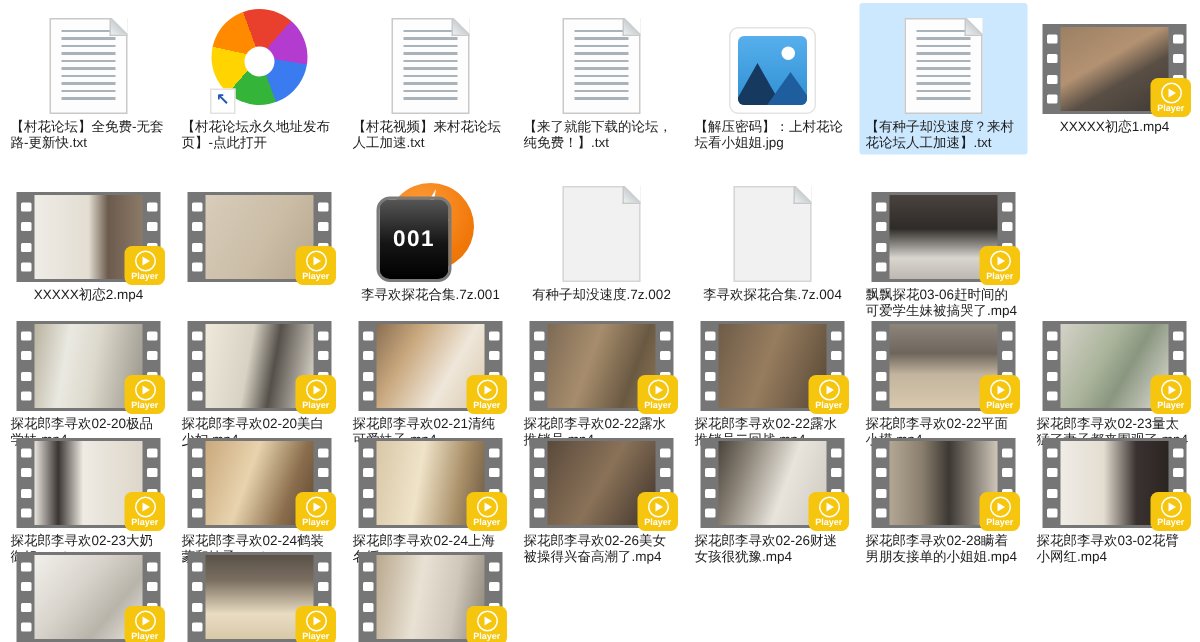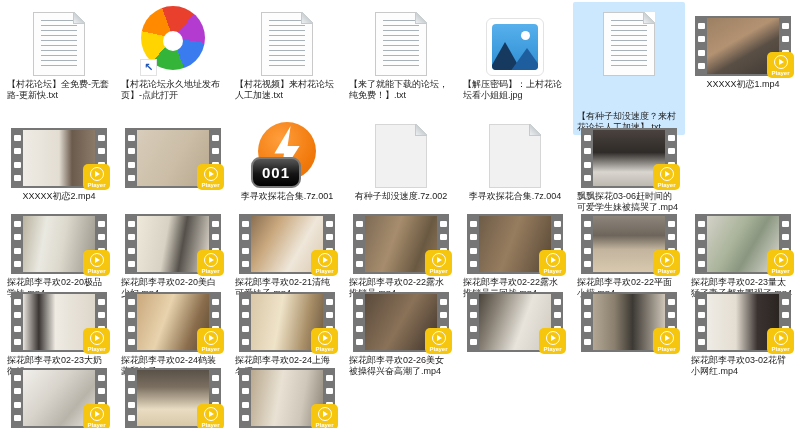--- a/index.html
+++ b/index.html
@@ -8,21 +8,21 @@
     font-family:"Liberation Sans","DejaVu Sans",sans-serif;
   }
   .grid{display:flex;flex-direction:column;padding-left:2px;}
   .row{display:flex;align-items:flex-start;}
   .row.r1{height:122px;padding-top:2px;}
   .row.r2{height:88px;}
   .row.r3{height:78px;}
   .row.r4{height:76px;}
   .cell{width:114px;display:flex;flex-direction:column;align-items:center;cursor:default;}
   .item-box{display:flex;flex-direction:column;align-items:center;padding:2px 4px;border-radius:2px;max-width:112px;}
-  .item-box.selected{background:#cce8ff;gap:32px;}
+  .item-box.selected{background:#cce8ff;}
   .icon-slot{display:flex;align-items:flex-end;justify-content:center;}
   .r1 .icon-slot{height:72px;}
   .r2 .icon-slot{height:62px;}
   .r3 .icon-slot,.r4 .icon-slot,.r5 .icon-slot{height:60px;}
   .fname{
     font-size:9px;line-height:11px;color:#1c1c1c;
     margin-top:3px;word-break:break-all;max-width:104px;
     display:-webkit-box;-webkit-line-clamp:2;-webkit-box-orient:vertical;overflow:hidden;
   }
   
@@ -48,21 +48,21 @@
   .pic-m1{position:absolute;left:-4px;bottom:-2px;width:34px;height:30px;background:#15395f;
     clip-path:polygon(50% 0,100% 100%,0 100%);}
   .pic-m2{position:absolute;right:-6px;bottom:-2px;width:34px;height:24px;background:#1f5e9e;
     clip-path:polygon(50% 0,100% 100%,0 100%);}
   
   .arc{position:relative;width:72px;height:66px;}
   .arc-ball{width:58px;height:58px;border-radius:50%;margin:0 auto;
     background:radial-gradient(circle at 38% 30%,#ff9e3c 0%,#f1790b 65%,#e56f06 100%);position:relative;}
   .arc-bolt{position:absolute;left:14px;top:4px;width:30px;height:50px;background:#fff;
     clip-path:polygon(62% 0,8% 55%,40% 55%,28% 100%,92% 40%,52% 40%);}
-  .arc-badge{position:absolute;left:0;bottom:0;padding:4px 9px;border-radius:9px;
+  .arc-badge{position:absolute;left:0;bottom:0;padding:17px 9px;border-radius:9px;
     background:linear-gradient(180deg,#565656 0%,#151515 55%,#000 100%);
     border:2px solid #7a7a7a;color:#fff;font-size:15px;font-weight:bold;letter-spacing:1px;line-height:19px;}
   
   .film{position:relative;width:96px;height:60px;display:flex;background:#767676;}
   .strip{width:12px;display:flex;flex-direction:column;justify-content:space-evenly;align-items:center;}
   .hole{width:7px;height:6px;background:#fff;border-radius:1px;}
   .frame{flex:1;margin:2px 0;background:#9a8a76;}
   .pbadge{position:absolute;right:-3px;bottom:-2px;width:27px;height:26px;background:#f6c50d;border-radius:5px;
     display:flex;flex-direction:column;align-items:center;justify-content:center;gap:1px;}
   .pb-circ{width:12px;height:12px;border:1.5px solid #fff;border-radius:50%;display:flex;align-items:center;justify-content:center;box-sizing:content-box;}
@@ -615,20 +615,21 @@
                 <div class="hole"></div>
               </div>
               <div class="pbadge">
                 <div class="pb-circ">
                   <div class="pb-tri"></div>
                 </div>
                 <div class="pb-txt">Player</div>
               </div>
             </div>
           </div>
+          <div class="fname">探花郎李寻欢02-26财迷女孩很犹豫.mp4</div>
         </div>
       </div>
       <div class="cell">
         <div class="item-box">
           <div class="icon-slot">
             <div class="film">
               <div class="strip">
                 <div class="hole"></div>
                 <div class="hole"></div>
                 <div class="hole"></div>
@@ -642,20 +643,21 @@
                 <div class="hole"></div>
               </div>
               <div class="pbadge">
                 <div class="pb-circ">
                   <div class="pb-tri"></div>
                 </div>
                 <div class="pb-txt">Player</div>
               </div>
             </div>
           </div>
+          <div class="fname">探花郎李寻欢02-28瞒着男朋友接单的小姐姐.mp4</div>
         </div>
       </div>
       <div class="cell">
         <div class="item-box">
           <div class="icon-slot">
             <div class="film">
               <div class="strip">
                 <div class="hole"></div>
                 <div class="hole"></div>
                 <div class="hole"></div>

